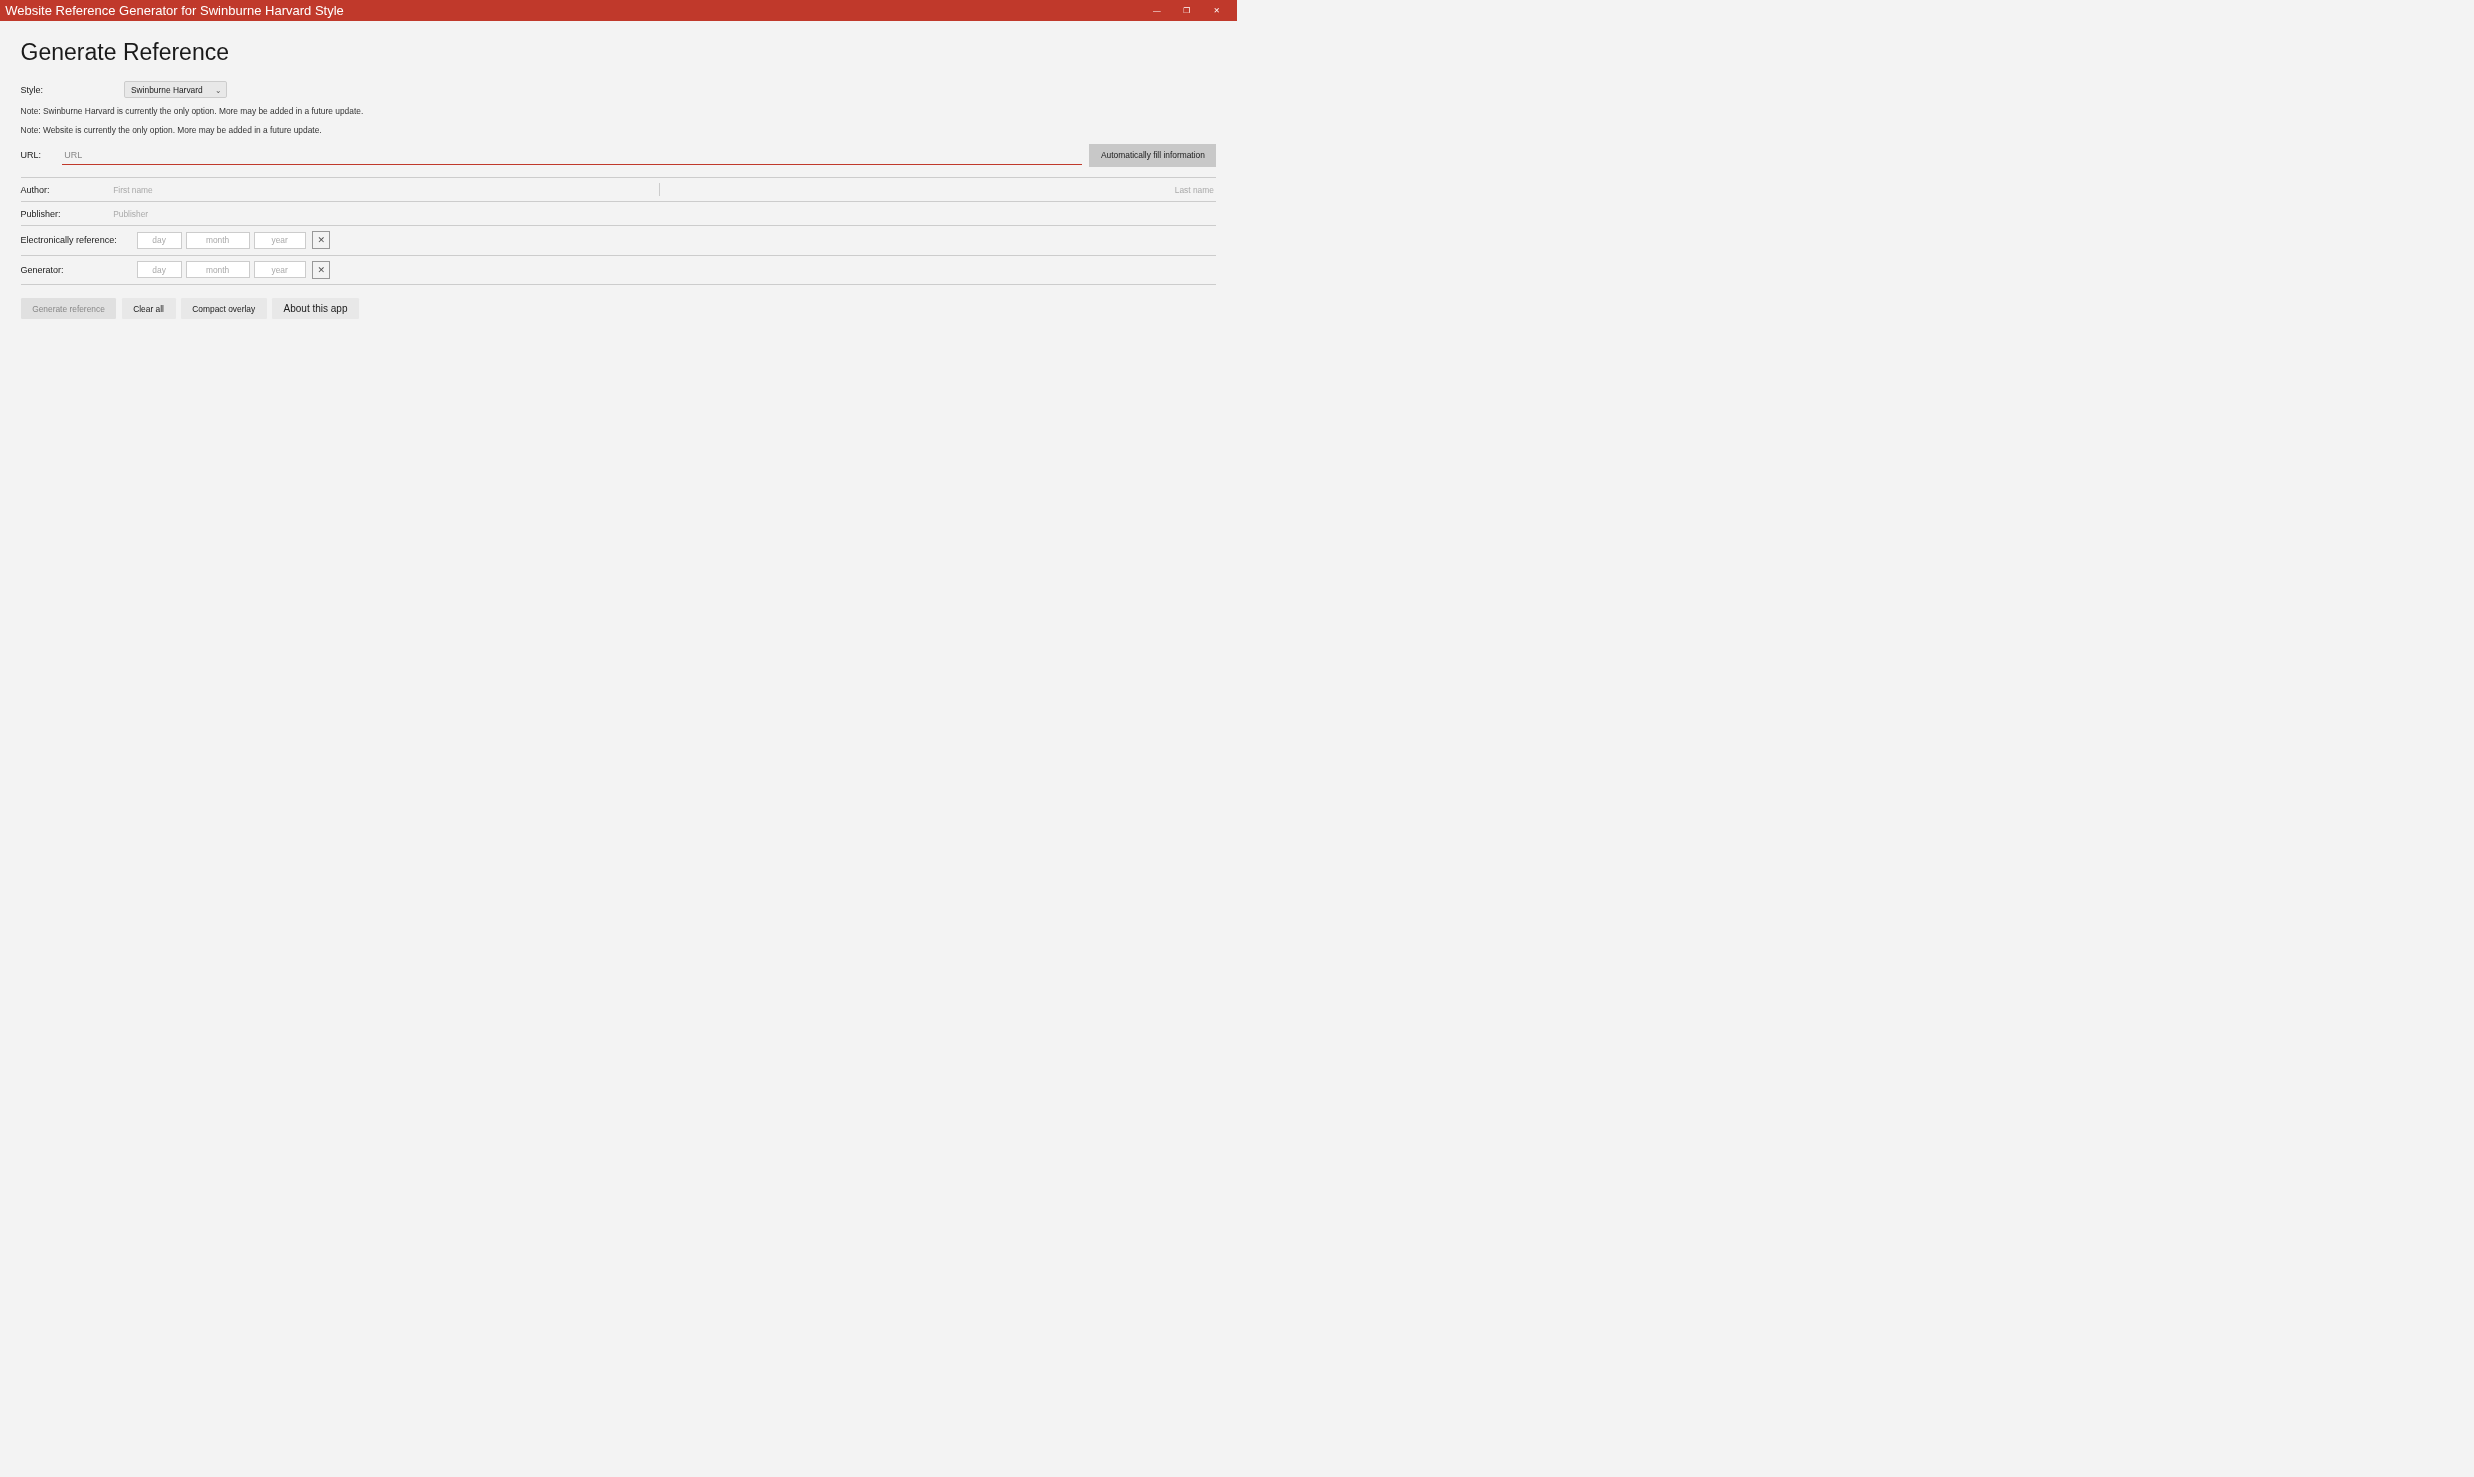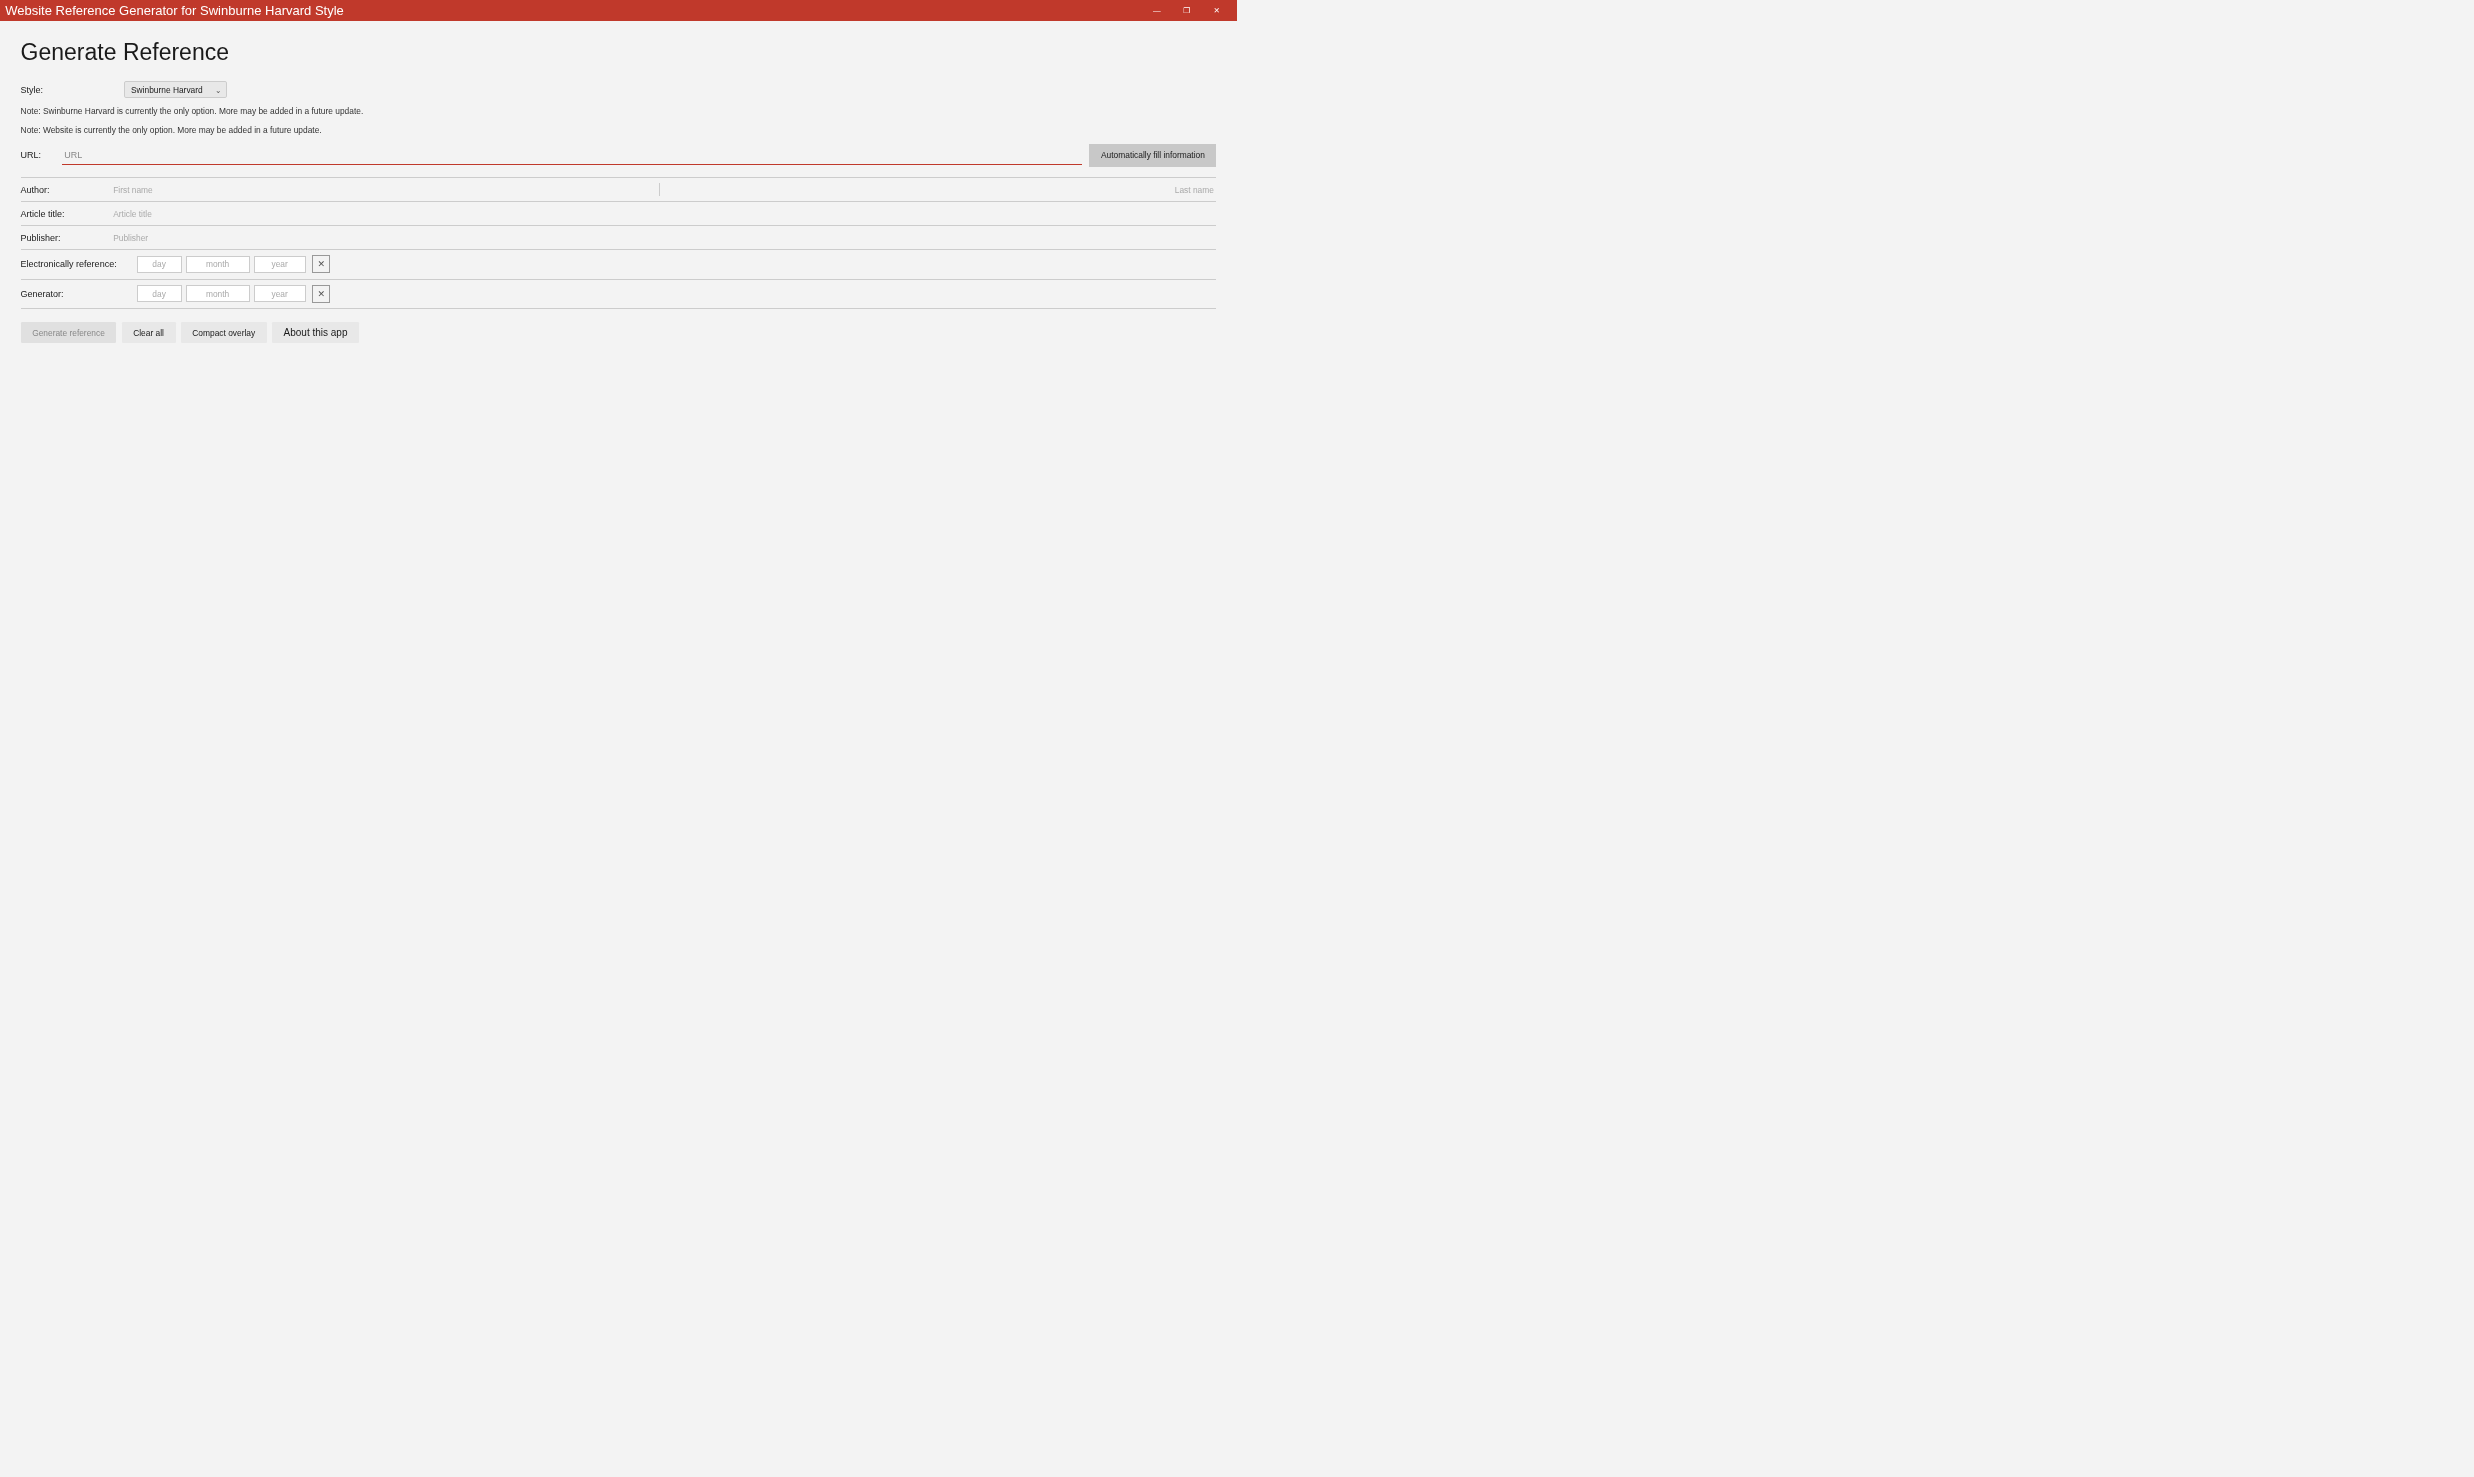--- a/index.html
+++ b/index.html
@@ -376,24 +376,20 @@
   <div class="fields-container">
 
     <div class="field-row">
       <span class="field-label">Author:</span>
       <div class="author-inputs">
         <input class="author-first" type="text" placeholder="First name" style="">
         <input class="author-last" type="text" placeholder="Last name" style="">
       </div>
     </div>
 
-    <div class="field-row">
-      <span class="field-label">Article title:</span>
-      <input class="field-input" type="text" placeholder="Article title" style="">
-    </div>
 
 
     <div class="field-row">
       <span class="field-label">Publisher:</span>
       <input class="field-input" type="text" placeholder="Publisher" style="">
     </div>
 
     <div class="date-row">
       <span class="date-label">Electronically reference:</span>
       <div class="date-inputs">

